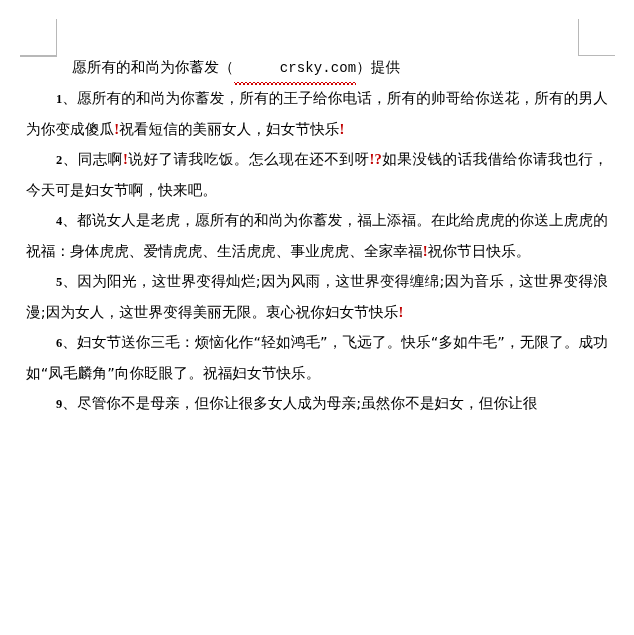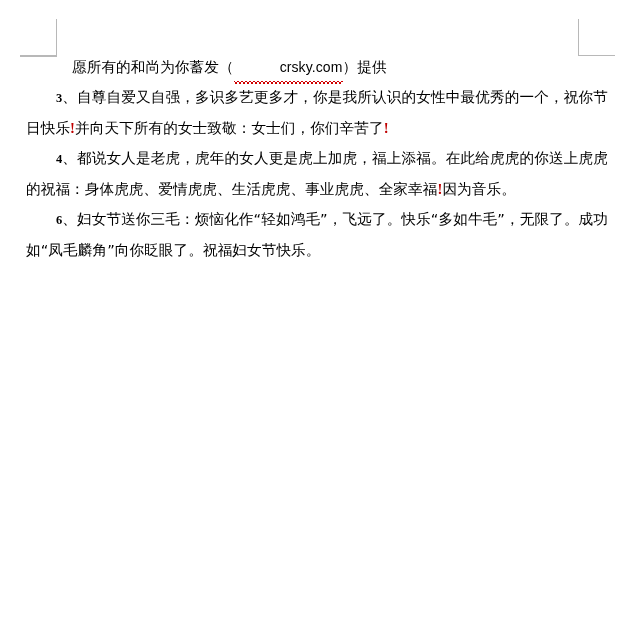--- a/index.html
+++ b/index.html
@@ -108,21 +108,21 @@
     letter-spacing: 0;
   }
 
   .bang {
     color: #c00000;
     font-family: "Liberation Serif", "DejaVu Serif", serif;
     font-weight: 700;
   }
 
   .latin {
-    font-family: Liberation Sans, sans-serif;
+    font-family: Liberation Mono, monospace;
     font-size: 14px;
     position: relative;
     display: inline-block;
   }
 
   .misspelled {
     position: relative;
     display: inline-block;
   }
   .misspelled::after {
@@ -153,20 +153,23 @@
     <span class="h"></span>
   </div>
 
   <div id="doc-body">
 
     <p class="para title">
       <span>愿所有的和尚为你蓄发（</span><span class="latin misspelled"><span>crsky.com</span></span><span>）提供</span>
     </p>
 
     <div id="paragraph-container">
-        <p class="para item"><span class="num">3</span><span>、</span><span>自尊自爱又自强，多识多艺更多才，你是我所认识的女性中最优秀的一个，祝你节日快乐</span><span class="bang">!</span><span>并向天下所有的女士致敬：女士们，你们辛苦了</span><span class="bang">!</span></p>
-        <p class="para item"><span class="num">4</span><span>、</span><span>都说女人是老虎，虎年的女人更是虎上加虎，福上添福。在此给虎虎的你送上虎虎的祝福：身体虎虎、爱情虎虎、生活虎虎、事业虎虎、全家幸福</span><span class="bang">!</span><span>因为音乐。</span></p>
+        <p class="para item"><span class="num">1</span><span>、</span><span>愿所有的和尚为你蓄发，所有的王子给你电话，所有的帅哥给你送花，所有的男人为你变成傻瓜</span><span class="bang">!</span><span>祝看短信的美丽女人，妇女节快乐</span><span class="bang">!</span></p>
+        <p class="para item"><span class="num">2</span><span>、</span><span>同志啊</span><span class="bang">!</span><span>说好了请我吃饭。怎么现在还不到呀</span><span class="bang">!?</span><span>如果没钱的话我借给你请我也行，今天可是妇女节啊，快来吧。</span></p>
+        <p class="para item"><span class="num">4</span><span>、</span><span>都说女人是老虎，愿所有的和尚为你蓄发，福上添福。在此给虎虎的你送上虎虎的祝福：身体虎虎、爱情虎虎、生活虎虎、事业虎虎、全家幸福</span><span class="bang">!</span><span>祝你节日快乐。</span></p>
+        <p class="para item"><span class="num">5</span><span>、</span><span>因为阳光，这世界变得灿烂;因为风雨，这世界变得缠绵;因为音乐，这世界变得浪漫;因为女人，这世界变得美丽无限。衷心祝你妇女节快乐</span><span class="bang">!</span></p>
         <p class="para item"><span class="num">6</span><span>、</span><span>妇女节送你三毛：烦恼化作“轻如鸿毛”，飞远了。快乐“多如牛毛”，无限了。成功如“凤毛麟角”向你眨眼了。祝福妇女节快乐。</span></p>
+        <p class="para item"><span class="num">9</span><span>、</span><span>尽管你不是母亲，但你让很多女人成为母亲;虽然你不是妇女，但你让很</span></p>
       </div>
 
   </div>
 
 </div>
 
 </body></html>

